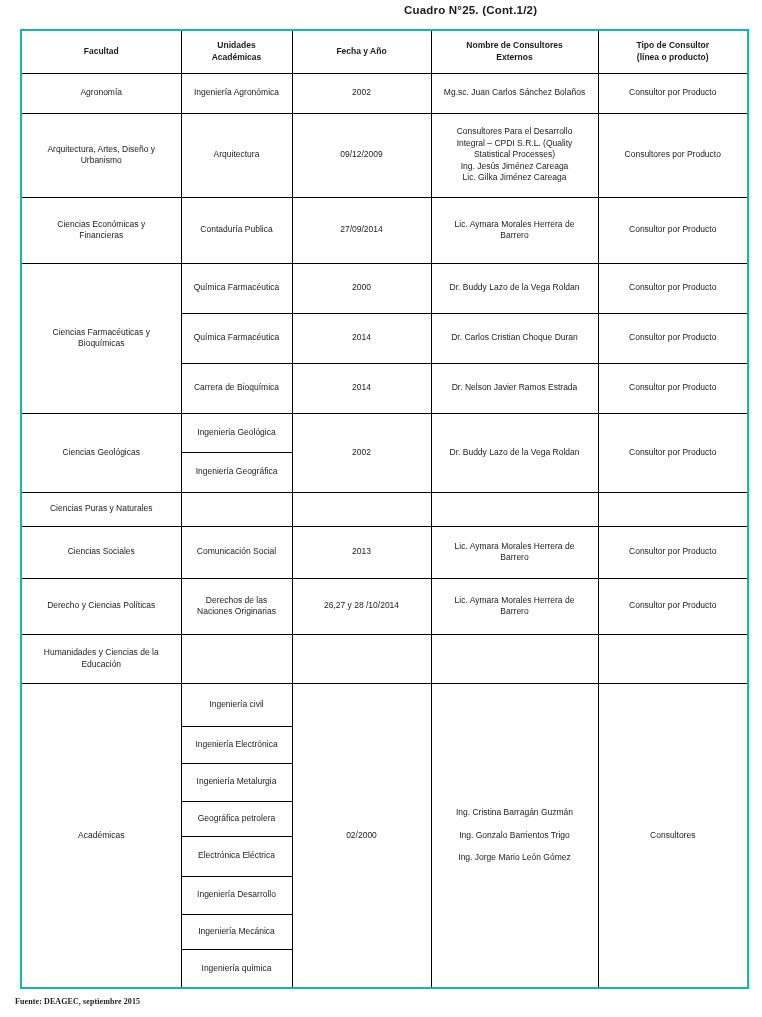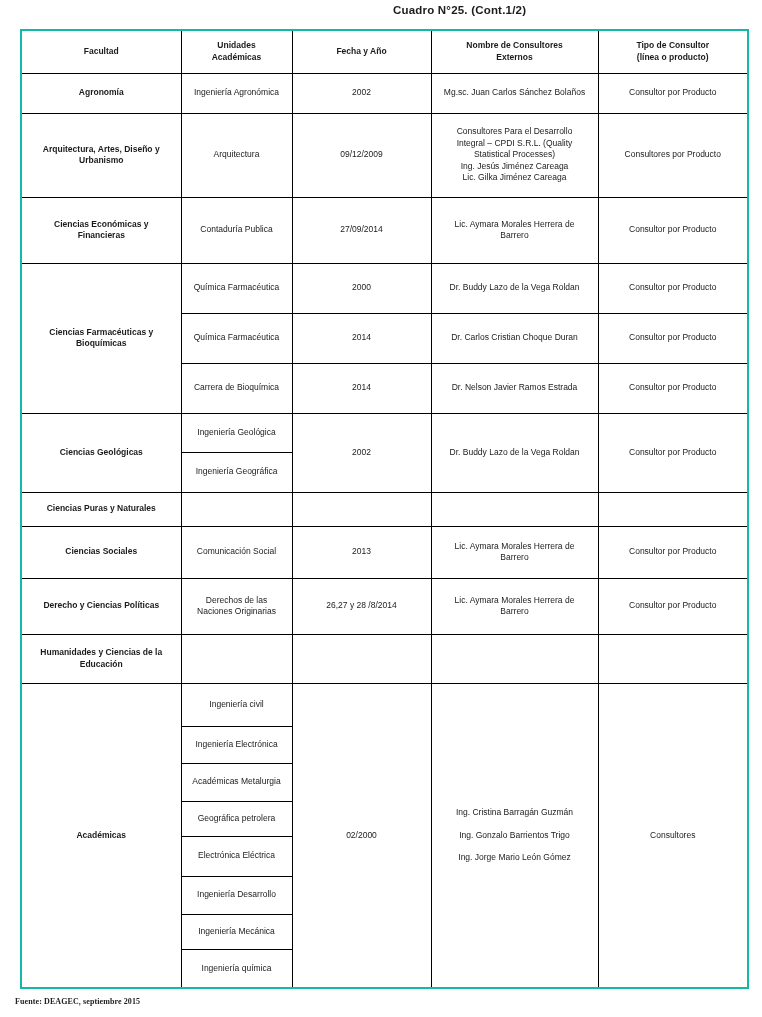--- a/index.html
+++ b/index.html
@@ -1,36 +1,36 @@
 <!DOCTYPE html>
 <html><head>
 <meta charset="utf-8">
 <style>
   html,body{margin:0;padding:0;}
   body{
     width:762px;height:1017px;background:#ffffff;position:relative;
     font-family:"Liberation Sans",sans-serif;color:#1b1b1b;
   }
   .page-title{
-    position:absolute;top:4px;left:393px;
+    position:absolute;top:4px;left:404px;
     font-size:11.5px;font-weight:bold;letter-spacing:.2px;white-space:nowrap;
   }
   table.doc{
     position:absolute;top:29px;left:20px;width:727px;
     border-collapse:collapse;table-layout:fixed;
     border:2px solid #14b8a6;
   }
   table.doc td{
     border:1.3px solid #000;
     vertical-align:middle;text-align:center;
     font-size:8.5px;line-height:1.35;
     white-space:pre-line;padding:2px 3px;overflow:hidden;
   }
   td.hdr{font-weight:bold;vertical-align:top;padding-top:5px;font-size:8.8px;}
-  td.fac{font-weight:bold;}
+  td.fac{font-weight:normal;}
   td.low{vertical-align:bottom;padding-bottom:8px;}
   td.fecha-lg{font-size:10.5px;}
   td.fecha-ing{vertical-align:top;padding-top:95px;font-size:10px;margin-top:29px;}
   .footer{
     position:absolute;top:997px;left:15px;
     font-family:"Liberation Serif",serif;font-weight:bold;
     font-size:8px;color:#222;letter-spacing:.1px;
   }
 </style>
 </head>
@@ -135,21 +135,21 @@
       <td>2013</td>
       <td>Lic. Aymara Morales Herrera de
 Barrero</td>
       <td>Consultor por Producto</td>
     </tr>
 
     <tr style="height:56px">
       <td class="fac">Derecho y Ciencias Políticas</td>
       <td>Derechos de las
 Naciones Originarias</td>
-      <td class="fecha-lg">26,27 y 28 /8/2014</td>
+      <td class="fecha-lg">26,27 y 28 /10/2014</td>
       <td>Lic. Aymara Morales Herrera de
 Barrero</td>
       <td>Consultor por Producto</td>
     </tr>
 
     <tr style="height:49px">
       <td class="fac">Humanidades y Ciencias de la
 Educación</td>
       <td></td>
       <td></td>
@@ -165,21 +165,21 @@
 
 Ing. Gonzalo Barrientos Trigo
 
 Ing. Jorge Mario León Gómez</td>
       <td rowspan="8">Consultores</td>
     </tr>
     <tr style="height:37px">
       <td>Ingeniería Electrónica</td>
     </tr>
     <tr style="height:38px">
-      <td>Académicas Metalurgia</td>
+      <td>Ingeniería Metalurgia</td>
     </tr>
     <tr style="height:35px">
       <td>Geográfica petrolera</td>
     </tr>
     <tr style="height:40px">
       <td>Electrónica Eléctrica</td>
     </tr>
     <tr style="height:38px">
       <td>Ingeniería Desarrollo</td>
     </tr>

